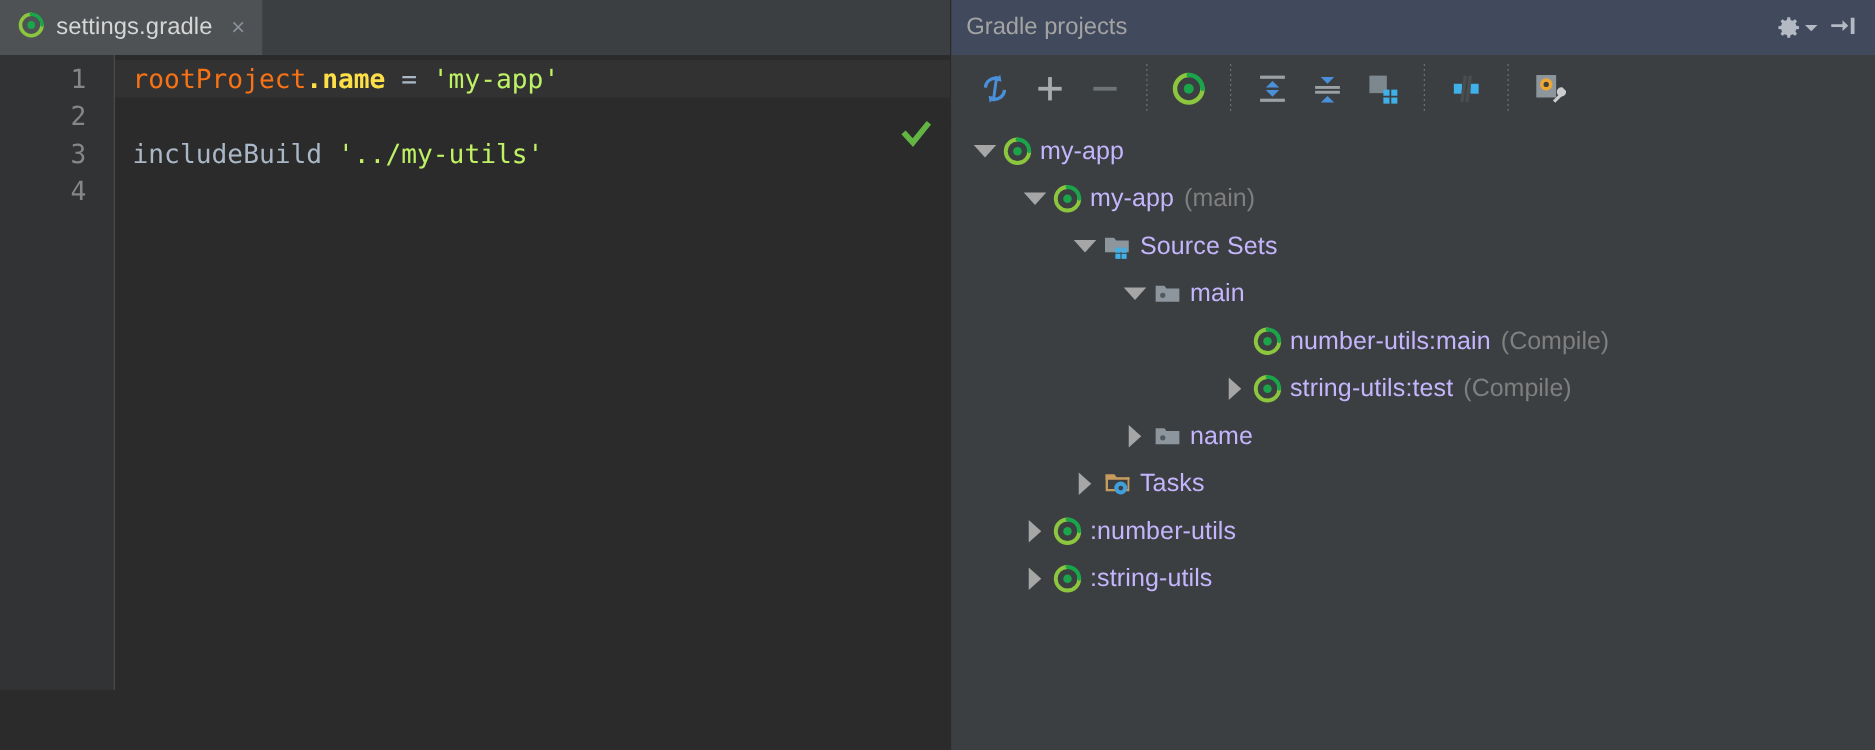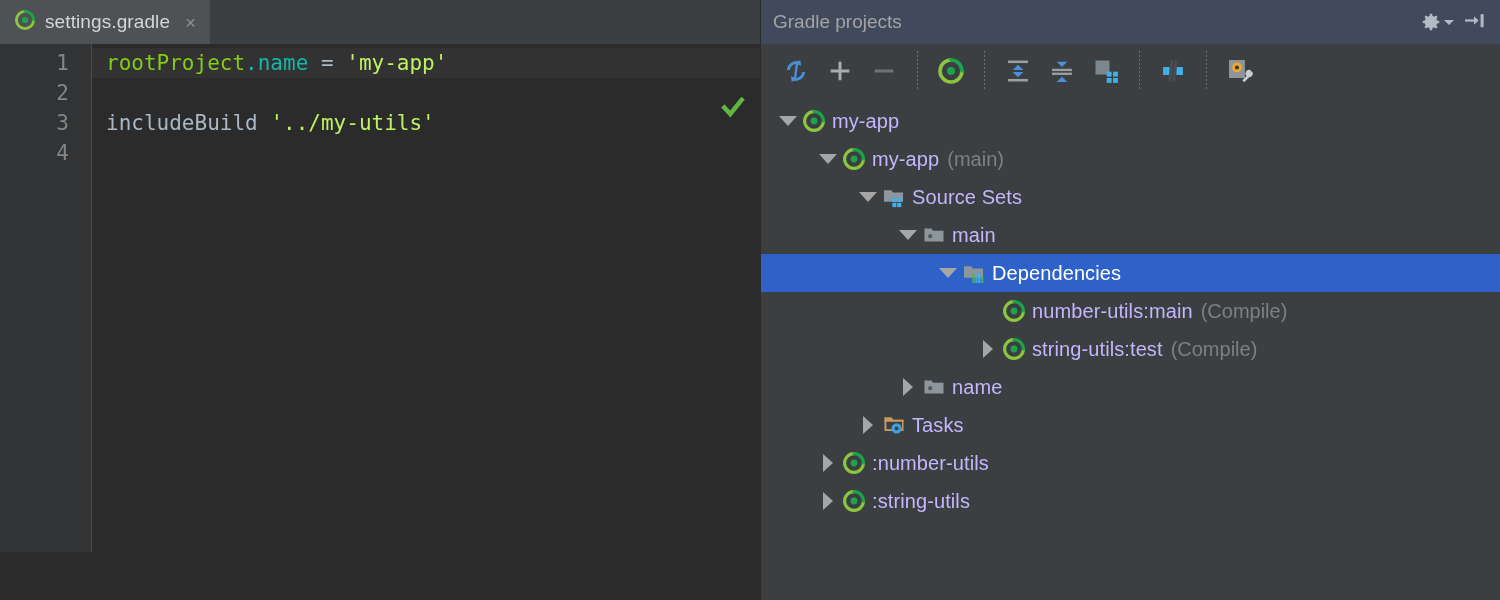--- a/index.html
+++ b/index.html
@@ -98,22 +98,22 @@
     line-height: 30px;
     padding-left: 14px;
     font-family: "DejaVu Sans Mono", monospace;
     font-size: 21px;
     white-space: pre;
     color: #a9b7c6;
   }
   .code-line.current {
     background: #323232;
   }
-  .tok-prop { color: #84cc16; }
-  .tok-field { color: #14b8a6; }
+  .tok-prop { color: #f97316; }
+  .tok-field { color: #fde047; font-weight: bold; }
   .tok-op { color: #a9b7c6; }
   .tok-str { color: #bef264; }
   .tok-fn { color: #a9b7c6; }
 
   .check-mark {
     position: absolute;
     right: 14px;
     top: 50px;
     width: 26px;
     height: 26px;
@@ -447,36 +447,20 @@
             <span class="tri-down"></span>
           </span>
           <span class="row-icon">
             <svg width="24" height="24" viewBox="0 0 24 24">
               <path d="M2.5 5.6h7l1.7 2.1h10.3v10.7H2.5z" fill="#8d969c"></path>
               <circle cx="8.2" cy="13.2" r="2.1" fill="#53595d"></circle>
             </svg>
           </span>
           <span class="row-label">main</span>
         </div>
-        <div class="row selected">
-          <span style="width: 174px; flex: 0 0 174px;"></span>
-          <span class="twisty">
-            <span class="tri-down"></span>
-          </span>
-          <span class="row-icon">
-            <svg width="24" height="24" viewBox="0 0 24 24">
-              <path d="M2 5.2h7.2l1.8 2.2H21v9.4H2z" fill="#8d969c"></path>
-              <rect x="10.4" y="12.6" width="2.2" height="9.4" fill="#49b54d"></rect>
-              <rect x="13.3" y="14.8" width="2.2" height="7.2" fill="#4aa3e0"></rect>
-              <rect x="16.2" y="11.4" width="2.2" height="10.6" fill="#3fb0e8"></rect>
-              <rect x="19.1" y="15.8" width="2.2" height="6.2" fill="#49b54d"></rect>
-            </svg>
-          </span>
-          <span class="row-label">Dependencies</span>
-        </div>
         <div class="row">
           <span style="width: 214px; flex: 0 0 214px;"></span>
           <span class="twisty"></span>
           <span class="row-icon">
             <svg width="24" height="24" viewBox="0 0 24 24">
               <path d="M12 2.6a9.4 9.4 0 1 0 9.4 9.4" fill="none" stroke="#8cc63f" stroke-width="3.1" stroke-linecap="round"></path>
               <path d="M21.4 12A9.4 9.4 0 0 0 12 2.6" fill="none" stroke="#1aa54b" stroke-width="3.1" stroke-linecap="round"></path>
               <circle cx="12" cy="12" r="3.4" fill="#1aa54b"></circle>
             </svg>
           </span>

